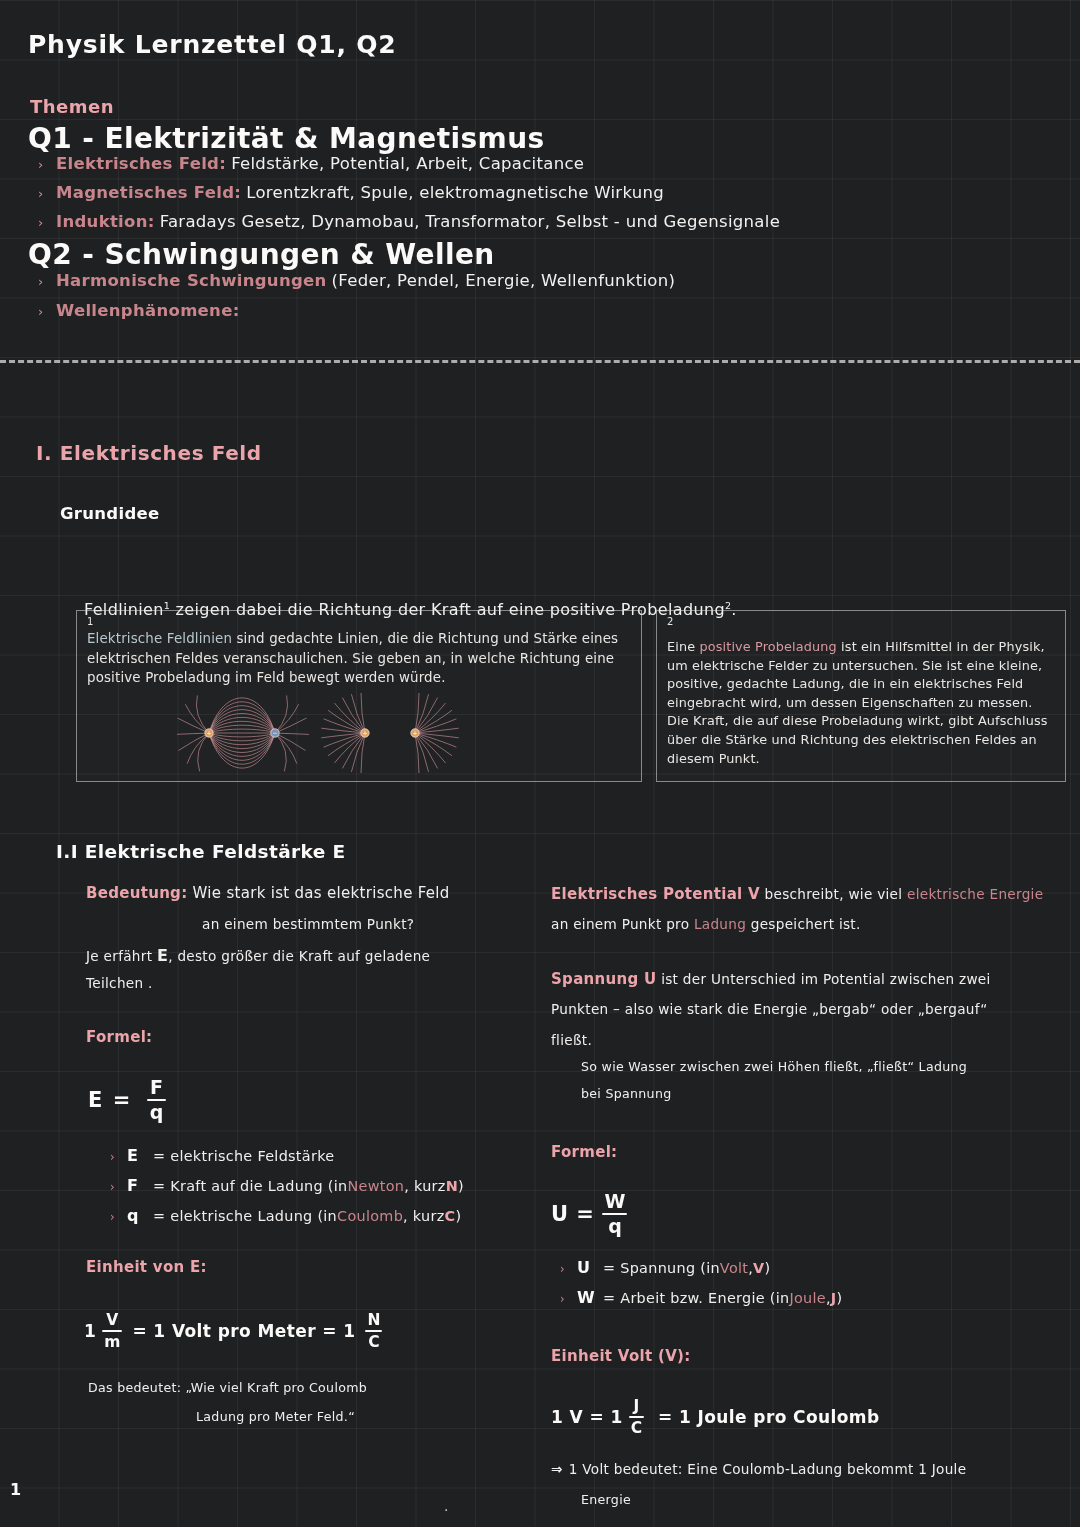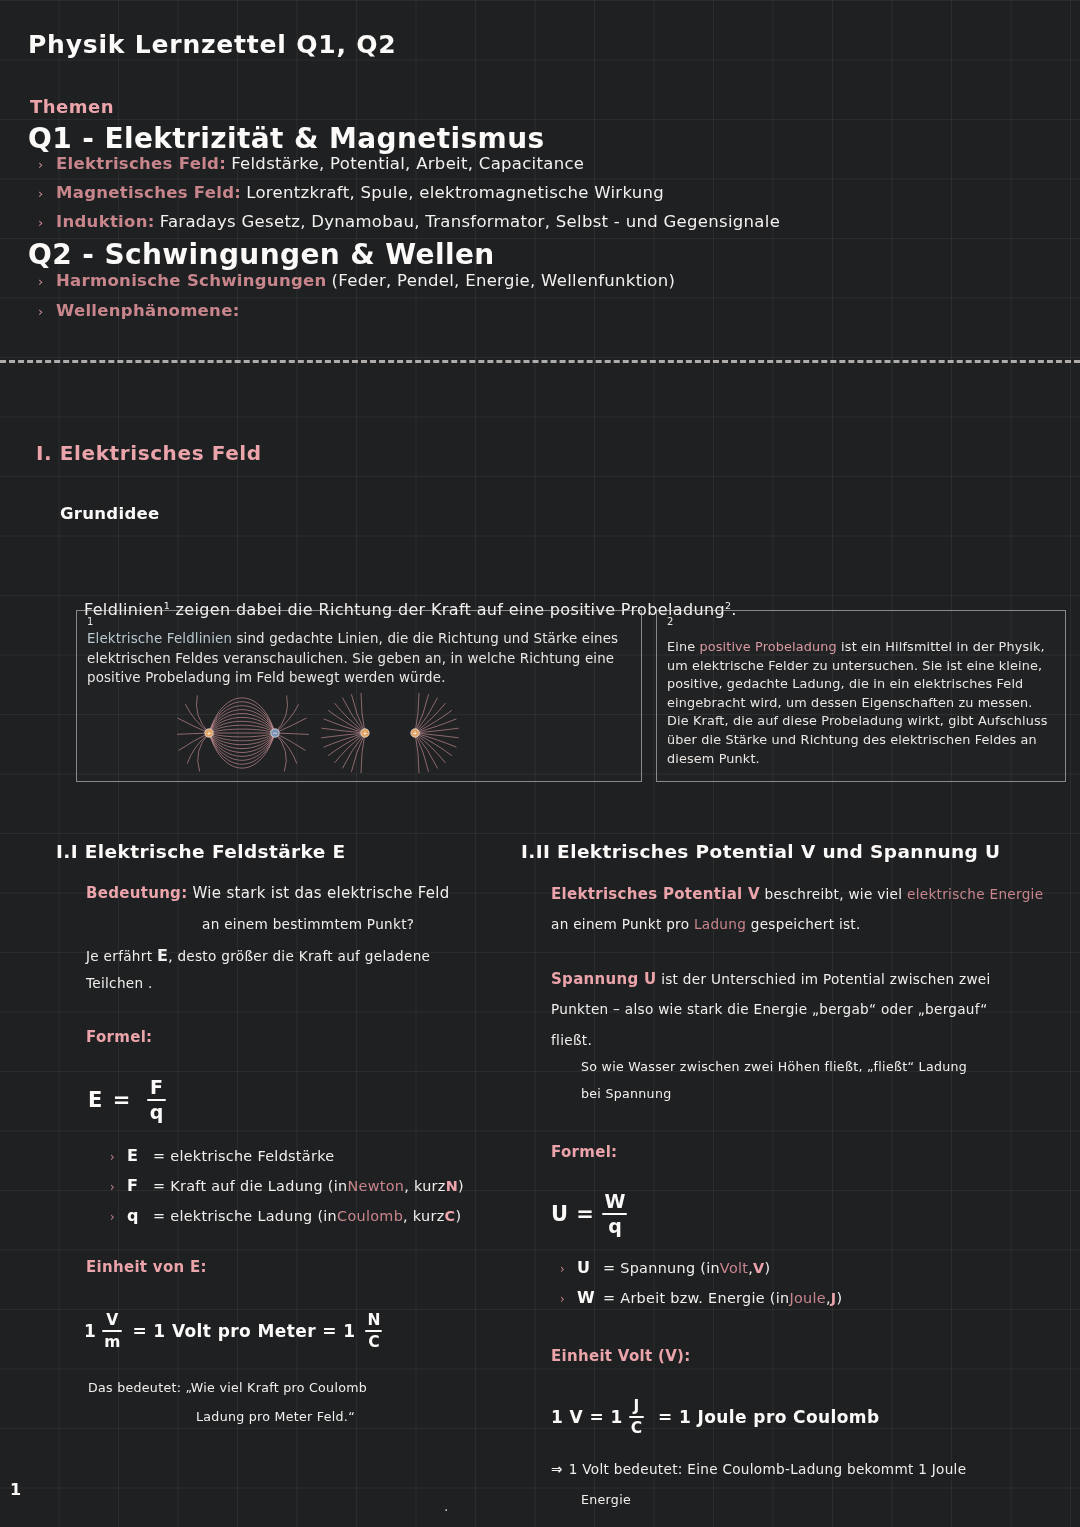--- a/index.html
+++ b/index.html
@@ -432,21 +432,20 @@
   </div>
 
   <div class="fbox" id="fbox-2">
     <span class="fnum hand">2</span>
     <div class="ftext hand">
       <span>Eine </span><span class="term-pink">positive Probeladung</span><span> ist ein Hilfsmittel in der Physik, um elektrische Felder zu untersuchen. Sie ist eine kleine, positive, gedachte Ladung, die in ein elektrisches Feld eingebracht wird, um dessen Eigenschaften zu messen. Die Kraft, die auf diese Probeladung wirkt, gibt Aufschluss über die Stärke und Richtung des elektrischen Feldes an diesem Punkt.</span>
     </div>
   </div>
 
   <div class="col-head hand" id="colhead-l">I.I Elektrische Feldstärke  E</div>
-  <div class="col-head hand" id="colhead-r">I.II Elektrisches Potential V und Spannung U</div>
 
   <div class="txt hand" style="left:86px; top:884px;">
     <span class="lbl-pink">Bedeutung:</span><span class="small"> Wie stark ist das elektrische Feld</span>
   </div>
   <div class="txt hand small" style="left:202px; top:916px;">an einem bestimmtem Punkt?</div>
 
   <div class="txt hand small" style="left:86px; top:946px;">
     <span>Je erfährt </span><span class="bold" style="font-size:16px">E</span><span>, desto größer die Kraft auf geladene</span>
   </div>
   <div class="txt hand small" style="left:86px; top:975px;">Teilchen .</div>

